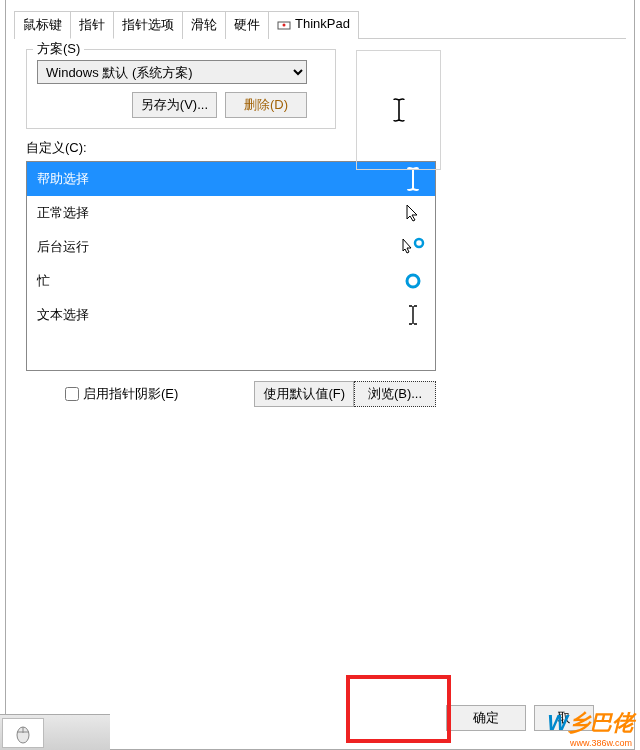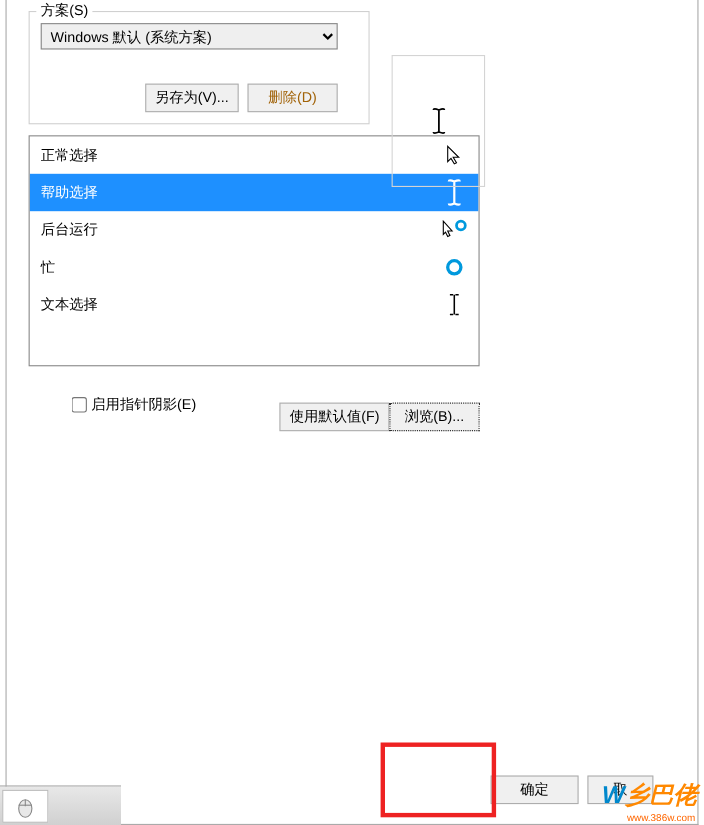--- a/index.html
+++ b/index.html
@@ -8,21 +8,21 @@
   .tabs { display: flex; border-bottom: 1px solid #ccc; margin: 10px 8px 0 8px;}
   .tab { padding: 4px 8px; font-size: 13px; border: 1px solid #ccc; border-bottom: none; background: #fff; margin-right: -1px; position: relative; top: 1px; cursor: pointer;}
   .tab.active { background: #fff; border-bottom: 1px solid #fff; z-index: 2;}
   .tab-icon { display:inline-block; width:14px; height:14px; vertical-align:middle; margin-right:4px;}
   .content { padding: 10px 20px; font-size: 13px; }
   .groupbox { border: 1px solid #d0d0d0; padding: 10px; margin-bottom: 10px; position: relative; width: 310px;}
   .groupbox-label { position: absolute; top: -10px; left: 6px; background: #fff; padding: 0 4px; font-size: 13px;}
   .scheme-row { display:flex; align-items:center;}
   select.scheme { width: 270px; height: 24px; font-size: 13px; padding: 0 4px; border:1px solid #888;}
   .btnrow { margin-top: 8px; display:flex; justify-content:flex-end; gap:8px; width:270px;}
-  button.winbtn { min-width: 82px; height: 26px; font-size: 13px; background: #f0f0f0; border: 1px solid #adadad; padding: 0 8px; margin-top: 23px; }
+  button.winbtn { min-width: 82px; height: 26px; font-size: 13px; background: #f0f0f0; border: 1px solid #adadad; padding: 0 8px; }
   button.winbtn:disabled { color: #a16207; }
   .preview { position: absolute; top: 50px; left: 350px; width: 85px; height: 120px; border: 1px solid #d4d4d4; display:flex; align-items:center; justify-content:center;}
   .label { margin: 8px 0 4px 0; font-size:13px;}
   .listbox { width: 410px; height: 210px; border: 1px solid #888; overflow-y: scroll; background:#fff;}
   .listrow { display:flex; align-items:center; justify-content:space-between; padding: 6px 10px; height:34px; font-size:13px;}
   .listrow.selected { background: #1e90ff; color: #fff;}
   .iconcell { width:24px; display:flex; justify-content:center; align-items:center;}
   .below { margin-top:10px; display:flex; align-items:center; justify-content:space-between; width:410px;padding-left:39px;}
   .chk { display:flex; align-items:center; gap:4px; font-size:13px;}
   .chk input { width:14px; height:14px;}
@@ -34,20 +34,35 @@
   .watermark .or { color:#f80;}
   .wmtxt { position:absolute; bottom:2px; right:8px; font-size:9px; color:#f60;}
   .taskbar { position:absolute; bottom:0; left:0; width:110px; height:36px; background:linear-gradient(#e8e8e8,#d0d0d0); border-top:1px solid #aaa; display:flex; align-items:center;}
   .tbicon { width:42px; height:30px; margin-left:2px; background:#fff; border:1px solid #bbb; display:flex; align-items:center; justify-content:center;}
   svg { overflow: visible;}
 </style>
 </head>
 <body>
 
 <div class="window">
+  <div class="tabs">
+    <div class="tab"><span>鼠标键</span></div>
+    <div class="tab active"><span>指针</span></div>
+    <div class="tab"><span>指针选项</span></div>
+    <div class="tab"><span>滑轮</span></div>
+    <div class="tab"><span>硬件</span></div>
+    <div class="tab">
+      <span class="tab-icon">
+        <svg width="14" height="14">
+            <rect x="1" y="4" width="12" height="7" fill="none" stroke="#555"></rect>
+            <circle cx="7" cy="7" r="1.5" fill="#d22"></circle>
+          </svg>
+      </span><span>ThinkPad</span>
+    </div>
+  </div>
 
   <div class="content">
     <div class="groupbox">
       <div class="groupbox-label"><span>方案(S)</span></div>
       <div class="scheme-row">
         <select class="scheme">
           <option>Windows 默认 (系统方案)</option>
         </select>
       </div>
       <div class="btnrow">
@@ -55,34 +70,35 @@
         <button class="winbtn" disabled=""><span>删除(D)</span></button>
       </div>
     </div>
 
     <div class="preview">
       <svg width="14" height="24">
         <path d="M2 2 Q2 0 7 2 Q12 0 12 2 M7 2 L7 22 M2 22 Q2 24 7 22 Q12 24 12 22" stroke="#000" stroke-width="1.6" fill="none"></path>
       </svg>
     </div>
 
+    <div class="label"><span>自定义(C):</span></div>
     <div class="listbox" id="listbox">
+        <div class="listrow selected">
+          <span>帮助选择</span>
+          <span class="iconcell">
+            <svg width="12" height="22">
+              <path d="M1 1 Q1 -1 6 1 Q11 -1 11 1 M6 1 L6 21 M1 21 Q1 23 6 21 Q11 23 11 21" stroke="#fff" stroke-width="2" fill="none"></path>
+            </svg>
+          </span>
+        </div>
         <div class="listrow">
           <span>正常选择</span>
           <span class="iconcell">
             <svg width="16" height="20">
               <path d="M2 2 L2 16 L5 13 L8 18 L10 17 L7 12 L12 12 Z" fill="#fff" stroke="#000"></path>
-            </svg>
-          </span>
-        </div>
-        <div class="listrow selected">
-          <span>帮助选择</span>
-          <span class="iconcell">
-            <svg width="12" height="22">
-              <path d="M1 1 Q1 -1 6 1 Q11 -1 11 1 M6 1 L6 21 M1 21 Q1 23 6 21 Q11 23 11 21" stroke="#fff" stroke-width="2" fill="none"></path>
             </svg>
           </span>
         </div>
         <div class="listrow">
           <span>后台运行</span>
           <span class="iconcell">
             <svg width="24" height="20">
               <path d="M2 2 L2 14 L4 12 L6 16 L8 15 L6 11 L10 11 Z" fill="#fff" stroke="#000"></path>
               <circle cx="18" cy="6" r="4" fill="none" stroke="#09d" stroke-width="2.5"></circle>
             </svg>

